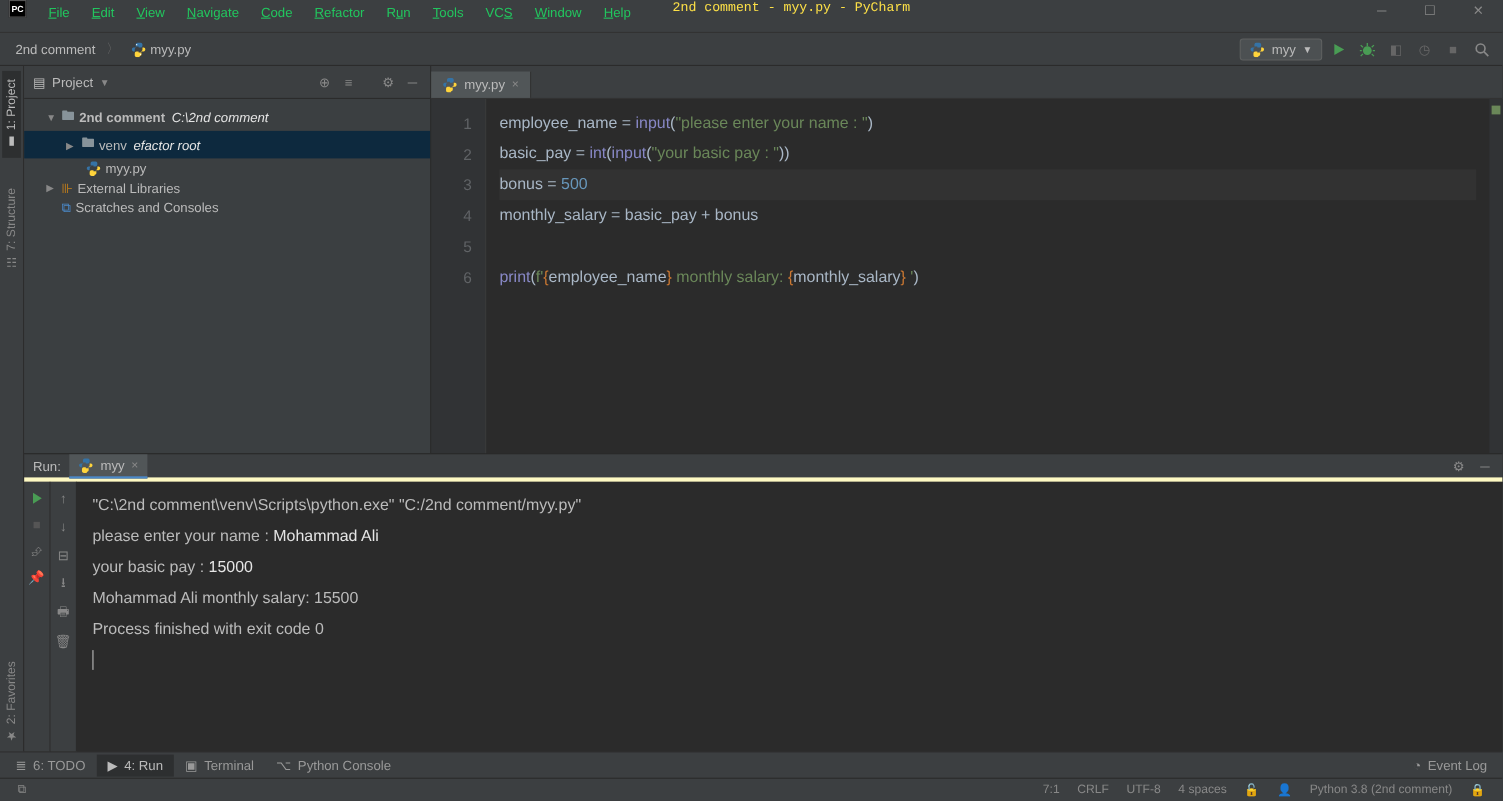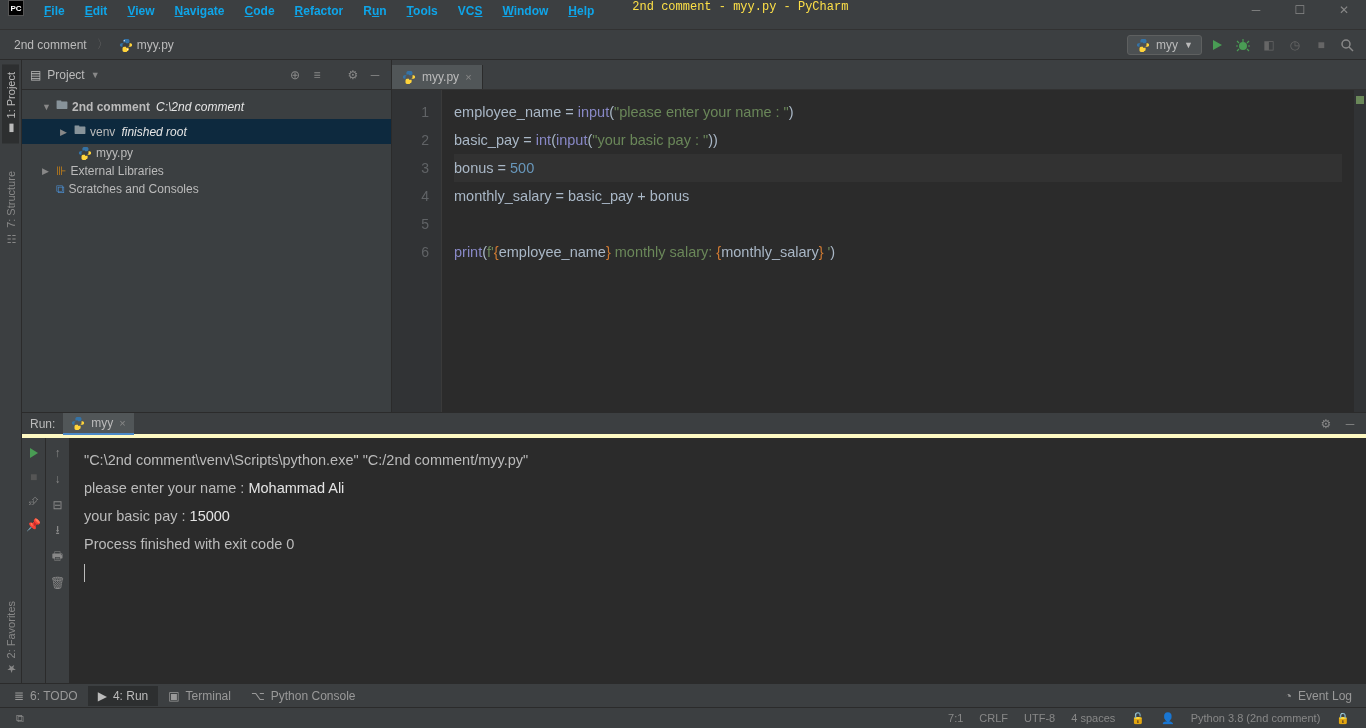--- a/index.html
+++ b/index.html
@@ -1,20 +1,20 @@
 <!DOCTYPE html>
 <html><head>
 <meta charset="utf-8">
 <style>
 * { margin: 0; padding: 0; box-sizing: border-box; font-family: "Segoe UI", Arial, sans-serif; }
 body { background: #3c3f41; color: #bbbbbb; font-size: 12px; overflow: hidden; width: 1366px; height: 728px; }
 .titlebar { height: 30px; background: #3c3f41; display: flex; align-items: flex-start; padding: 0 8px; border-bottom: 1px solid #323232; }
 .app-icon { width: 16px; height: 16px; background: #000; color: #fff; display: flex; align-items: center; justify-content: center; font-size: 8px; font-weight: bold; margin-right: 12px; border: 1px solid #555; }
 .menubar { display: flex; gap: 4px; }
-.menu-item { padding: 4px 8px; cursor: pointer; color: #0ea5e9; font-weight: bold; }
+.menu-item { padding: 4px 8px; cursor: pointer; color: #22c55e; }
 .menu-item u { text-decoration: underline; }
 .title-text { flex: 1; text-align: left; padding-left: 30px; color: #fde047; font-family: Liberation Mono, monospace; }
 .window-controls { display: flex; gap: 16px; }
 .win-ctrl { width: 28px; height: 20px; display: flex; align-items: center; justify-content: center; cursor: pointer; color: #888; }
 
 .navbar { height: 30px; background: #3c3f41; display: flex; align-items: center; padding: 0 8px; border-bottom: 1px solid #2b2b2b; }
 .breadcrumb { display: flex; align-items: center; gap: 4px; }
 .crumb { padding: 2px 6px; display: flex; align-items: center; gap: 4px; }
 .crumb-sep { color: #666; }
 .nav-right { margin-left: auto; display: flex; align-items: center; gap: 4px; }
@@ -205,21 +205,21 @@
           <div class="tree-row tree-indent-1">
             <span class="tree-arrow">▼</span>
             <span class="folder-icon">🖿</span>
             <b>2nd comment</b>
             <span class="lib-hint">C:\2nd comment</span>
           </div>
           <div class="tree-row tree-indent-2 venv-row">
             <span class="tree-arrow">▶</span>
             <span class="folder-icon">🖿</span>
             <span>venv</span>
-            <span class="lib-hint">finished root</span>
+            <span class="lib-hint">efactor root</span>
           </div>
           <div class="tree-row tree-indent-3">
             <span class="py-icon">
                 <svg viewBox="0 0 16 16">
                   <path fill="#3573a6" d="M7 1C5 1 5 3 5 3v2h3v1H3S1 6 1 8s2 2 2 2h1V8s0-2 2-2h4s2 0 2-2V3s0-2-2-2H7z"></path>
                   <path fill="#ffd43b" d="M9 15c2 0 2-2 2-2v-2H8v-1h5s2 0 2-2-2-2-2-2h-1v2s0 2-2 2H6s-2 0-2 2v2s0 2 2 2h3z"></path>
                 </svg>
               </span>
             <span>myy.py</span>
           </div>
@@ -300,20 +300,21 @@
           <div class="run-tool-btn">↓</div>
           <div class="run-tool-btn">⊟</div>
           <div class="run-tool-btn">⭳</div>
           <div class="run-tool-btn">🖶</div>
           <div class="run-tool-btn">🗑</div>
         </div>
         <div class="console">
 <div>"C:\2nd comment\venv\Scripts\python.exe" "C:/2nd comment/myy.py"</div>
 <div><span>please enter your name : </span><span class="input-val">Mohammad Ali</span></div>
 <div><span>your basic pay : </span><span class="input-val">15000</span></div>
+<div>Mohammad Ali monthly salary: 15500</div>
 <div> </div>
 <div>Process finished with exit code 0</div>
 <div><span class="caret"></span></div>
         </div>
       </div>
     </div>
   </div>
 </div>
 
 <div class="bottom-tabs">

